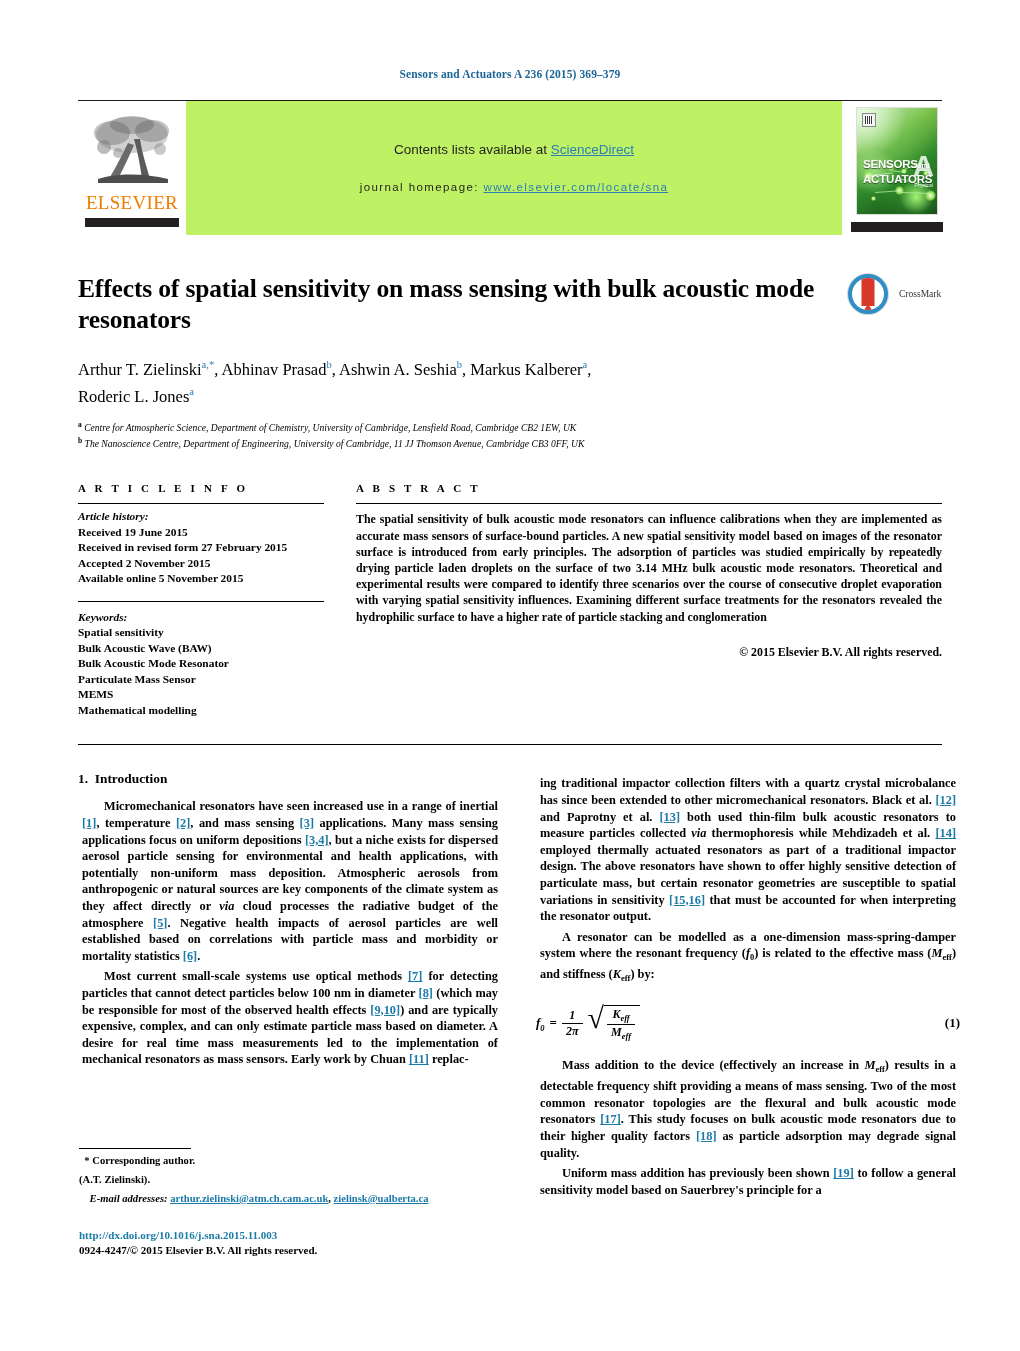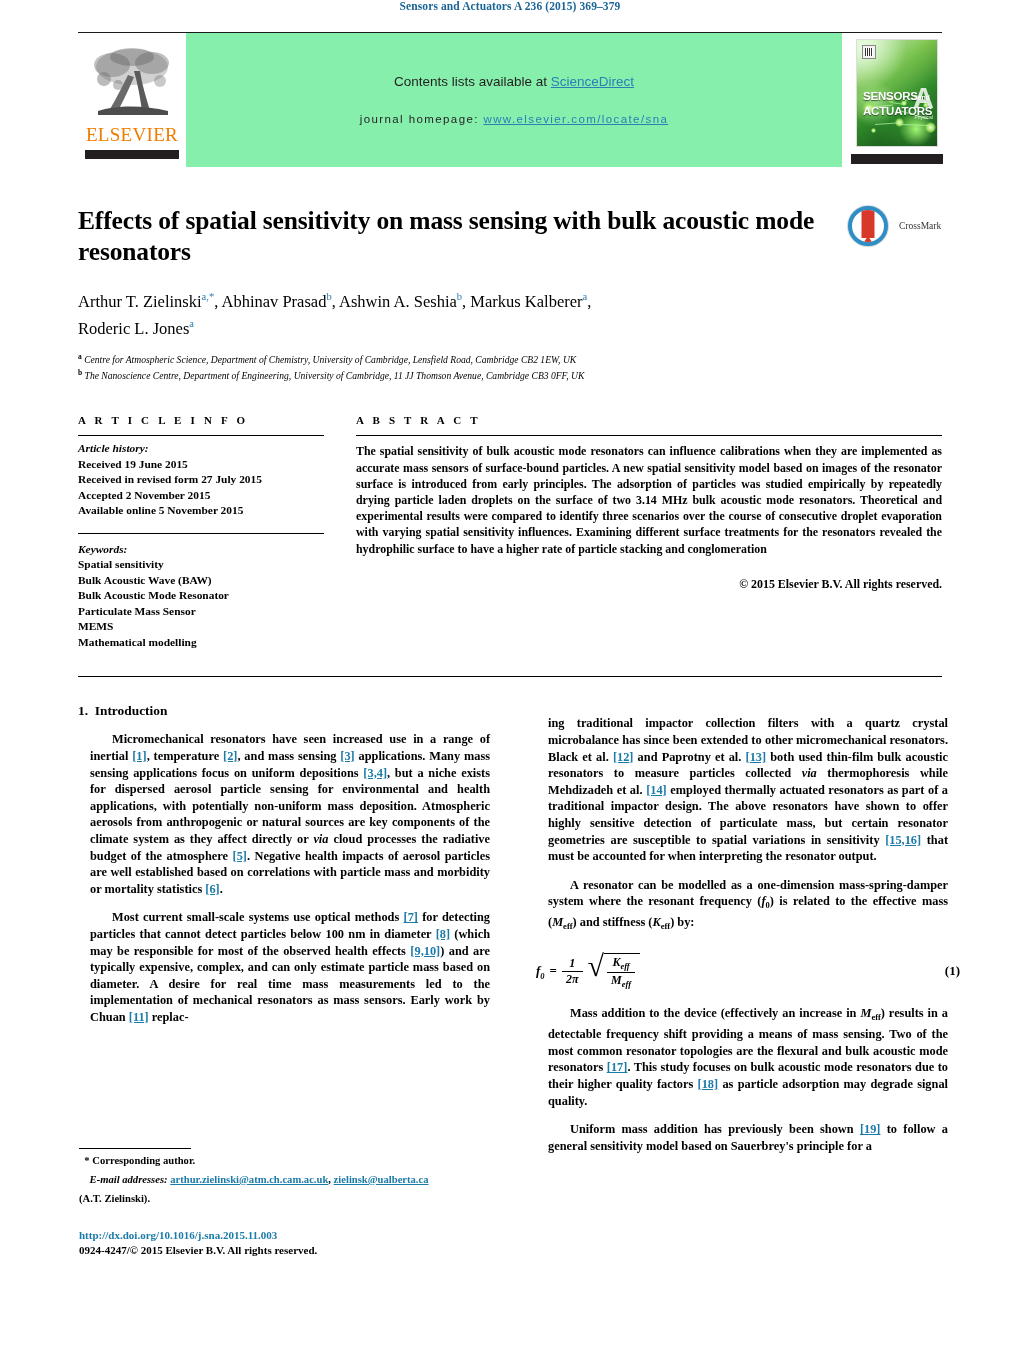--- a/index.html
+++ b/index.html
@@ -17,20 +17,21 @@
   .page { position: relative; width: 1020px; height: 1351px; padding: 0; }
 
   
   .running-head {
     text-align: center;
     color: #1a6496;
     font-family: "Liberation Serif", serif;
     font-weight: bold;
     font-size: 11.5px;
     letter-spacing: 0.1px;
+    padding-top: 68px;
   }
 
   
   .masthead {
     margin: 20px 78px 0 78px;
     border-top: 1.6px solid #1a1a1a;
     display: flex;
     align-items: stretch;
     height: 135px;
   }
@@ -54,21 +55,21 @@
     letter-spacing: 0.3px;
     line-height: 1;
     margin-top: 2px;
   }
   .elsevier-bar {
     width: 94px; height: 9px; background: #231f20; margin-top: 6px;
   }
 
   .masthead-center {
     flex: 1 1 auto;
-    background: #86efac;
+    background: #bef264;
     display: flex;
     flex-direction: column;
     align-items: center;
     justify-content: center;
     position: relative;
   }
   .contents-line {
     font-family: "Liberation Sans", sans-serif;
     font-size: 13.5px;
     color: #231f20;
@@ -290,21 +291,21 @@
     gap: 34px;
   }
   .bcol { width: 424px; flex: 0 0 424px; }
   h2.sec {
     font-family: "Liberation Serif", serif;
     font-weight: bold;
     font-size: 13.4px;
     margin: 0 0 11px 0;
   }
   p.para {
-    margin: 12px;
+    margin: 4px;
     font-size: 12.35px;
     line-height: 16.6px;
     text-align: justify;
     text-indent: 22px;
     font-weight: bold;
   }
   p.para + p.para { margin-top: 0; }
   .ref { color: #1a7aa8; }
   i.it { font-style: italic; }
 
@@ -431,21 +432,21 @@
     </div>
   </div>
 
   <div class="info-abstract">
 
     <div class="col-info">
       <div class="sect-head">A R T I C L E    I N F O</div>
       <div class="rule"></div>
       <div class="hist-label">Article history:</div>
       <div class="info-line">Received 19 June 2015</div>
-      <div class="info-line">Received in revised form 27 July 2015</div>
+      <div class="info-line">Received in revised form 27 February 2015</div>
       <div class="info-line">Accepted 2 November 2015</div>
       <div class="info-line">Available online 5 November 2015</div>
       <div class="rule-thin"></div>
       <div class="kw-block">
         <div class="kw-label">Keywords:</div>
         <div class="info-line">Spatial sensitivity</div>
         <div class="info-line">Bulk Acoustic Wave (BAW)</div>
         <div class="info-line">Bulk Acoustic Mode Resonator</div>
         <div class="info-line">Particulate Mass Sensor</div>
         <div class="info-line">MEMS</div>
@@ -503,21 +504,21 @@
 
       <p class="para"><span>Mass addition to the device (effectively an increase in </span><i class="it">M</i><sub class="sm">eff</sub><span>) results in a detectable frequency shift providing a means of mass sensing. Two of the most common resonator topologies are the flexural and bulk acoustic mode resonators </span><a class="ref" href="#">[17]</a><span>. This study focuses on bulk acoustic mode resonators due to their higher quality factors </span><a class="ref" href="#">[18]</a><span> as particle adsorption may degrade signal quality.</span></p>
 
       <p class="para"><span>Uniform mass addition has previously been shown </span><a class="ref" href="#">[19]</a><span> to follow a general sensitivity model based on Sauerbrey's principle for a</span></p>
     </div>
   </div>
 
   <div class="footnote">
     <div class="fn-rule"></div>
     <div class="fn-line">&nbsp;&nbsp;<span>*</span><span> Corresponding author.</span></div>
+    <div class="fn-line">(A.T. Zielinski).</div>
     <div class="fn-line">&nbsp;&nbsp;&nbsp;&nbsp;<span class="lbl">E-mail addresses:</span> <a class="fn-link" href="#">arthur.zielinski@atm.ch.cam.ac.uk</a><span>, </span><a class="fn-link" href="#">zielinsk@ualberta.ca</a></div>
-    <div class="fn-line">(A.T. Zielinski).</div>
     <div class="doi-block">
       <div class="doi-line"><a class="fn-link" href="#" style="text-decoration:none">http://dx.doi.org/10.1016/j.sna.2015.11.003</a></div>
       <div class="issn-line">0924-4247/© 2015 Elsevier B.V. All rights reserved.</div>
     </div>
   </div>
 
 </div>
 
 </body></html>

